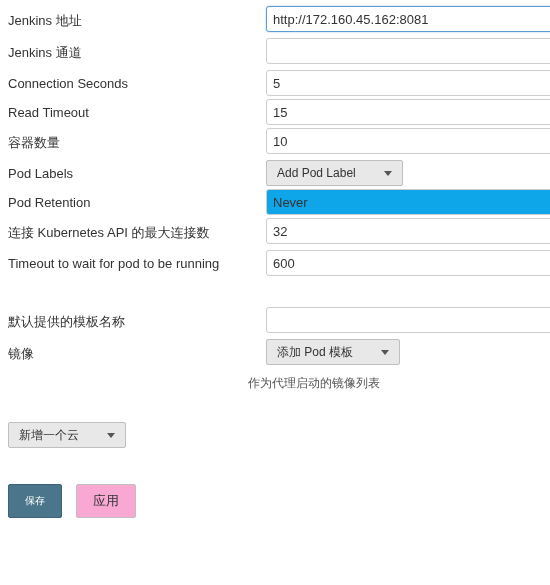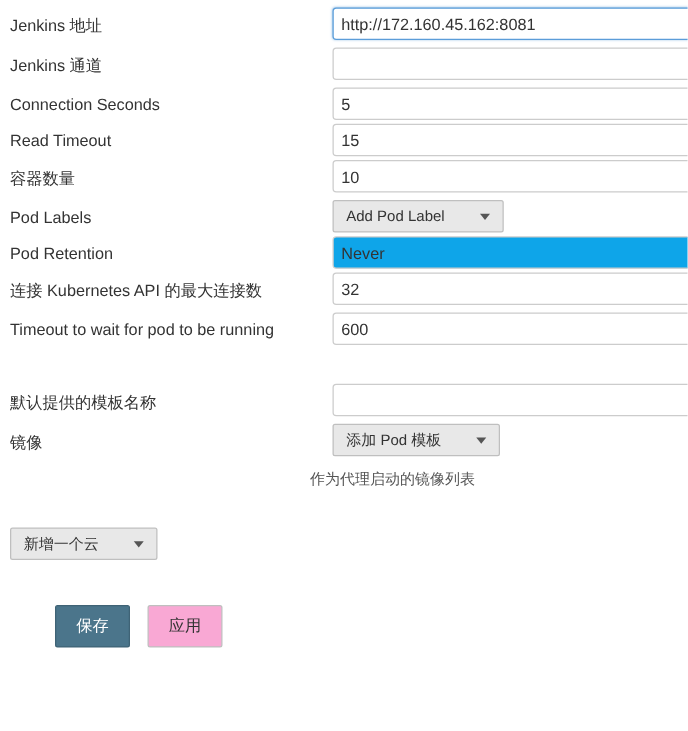--- a/index.html
+++ b/index.html
@@ -81,24 +81,23 @@
     .footer {
       margin-top: 36px;
       display: flex;
       gap: 14px;
     }
     .btn-primary {
       background: #4b758b;
       color: #fff;
       border: 1px solid #3f6376;
       padding: 7px 16px;
-      font-size: 13px;
+      font-size: 10px;
       cursor: pointer;
       border-radius: 2px;
-      margin-left: 36px;
     }
     .btn-default {
       background: #f9a8d4;
       color: #333;
       border: 1px solid #bfbfbf;
       padding: 7px 16px;
       font-size: 13px;
       cursor: pointer;
       border-radius: 2px;
     }

